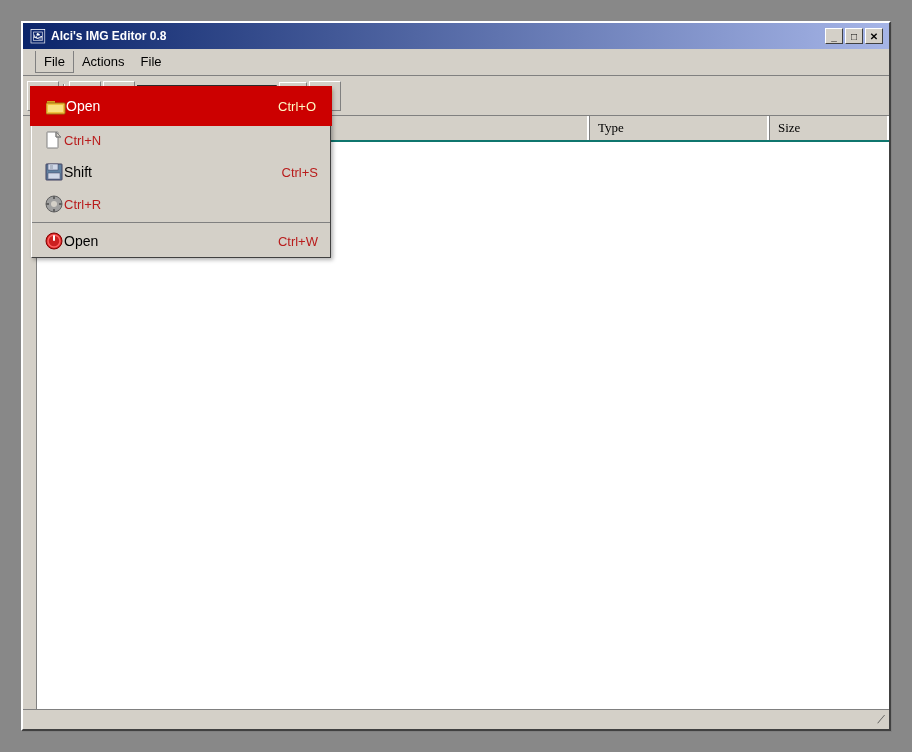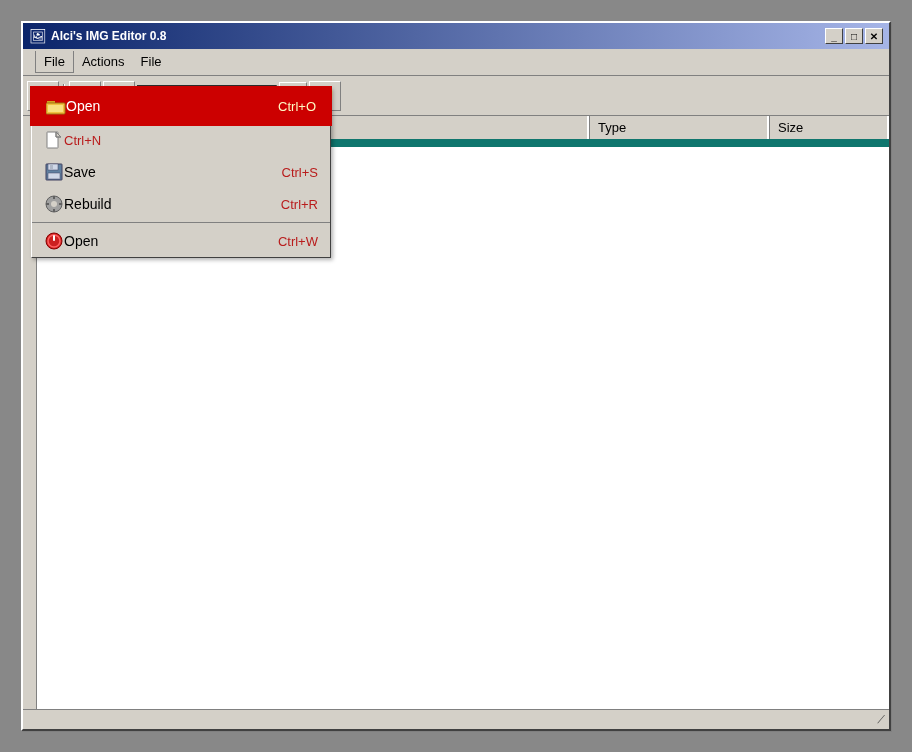--- a/index.html
+++ b/index.html
@@ -143,21 +143,22 @@
     .content-area {
       flex: 1;
       display: flex;
       flex-direction: column;
       background: white;
     }
     .table-header {
       display: grid;
       grid-template-columns: 1fr 180px 120px;
       background: #d4d0c8;
-      border-bottom: 8px solid #0f766e;
+      border-bottom: 2px solid #0f766e;
+      font-family: Liberation Serif, serif;
     }
     .table-header-cell {
       padding: 4px 8px;
       border-right: 2px solid #ffffff;
       border-left: 1px solid #808080;
       font-size: 13px;
       color: #000;
       background: #d4d0c8;
     }
     .table-header-cell:first-child {
@@ -328,37 +329,36 @@
 
     <div class="dropdown-item">
       <span class="menu-icon">
         <svg width="18" height="18" viewBox="0 0 18 18" fill="none">
           <rect x="1" y="1" width="16" height="16" rx="0.5" fill="#6080a0" stroke="#404060" stroke-width="1"></rect>
           <rect x="3" y="1" width="10" height="6" fill="#d0d8e8" stroke="#404060" stroke-width="0.5"></rect>
           <rect x="5" y="1" width="3" height="5" fill="#b0b8c8"></rect>
           <rect x="3" y="10" width="12" height="6" rx="0.5" fill="#d0d8e8" stroke="#404060" stroke-width="0.5"></rect>
         </svg>
       </span>
-      <span class="dropdown-item-label">Save</span>
+      <span class="dropdown-item-label">Shift</span>
       <span class="dropdown-item-shortcut">Ctrl+S</span>
     </div>
 
 
     <div class="dropdown-item">
       <span class="menu-icon">
         <svg width="18" height="18" viewBox="0 0 18 18" fill="none">
           <circle cx="9" cy="9" r="8" fill="#a0a0a0" stroke="#606060" stroke-width="1"></circle>
           <circle cx="9" cy="9" r="3" fill="#d4d0c8"></circle>
           <rect x="8" y="1" width="2" height="3" fill="#606060"></rect>
           <rect x="8" y="14" width="2" height="3" fill="#606060"></rect>
           <rect x="1" y="8" width="3" height="2" fill="#606060"></rect>
           <rect x="14" y="8" width="3" height="2" fill="#606060"></rect>
         </svg>
       </span>
-      <span class="dropdown-item-label">Rebuild</span>
       <span class="dropdown-item-shortcut">Ctrl+R</span>
     </div>
 
     <div class="dropdown-sep"></div>
 
     <div class="dropdown-item">
       <span class="menu-icon">
         <svg width="18" height="18" viewBox="0 0 18 18" fill="none">
           <circle cx="9" cy="9" r="8" fill="#cc2020" stroke="#880000" stroke-width="1"></circle>
           <circle cx="9" cy="9" r="6" fill="none" stroke="#ff6060" stroke-width="1.5"></circle>

